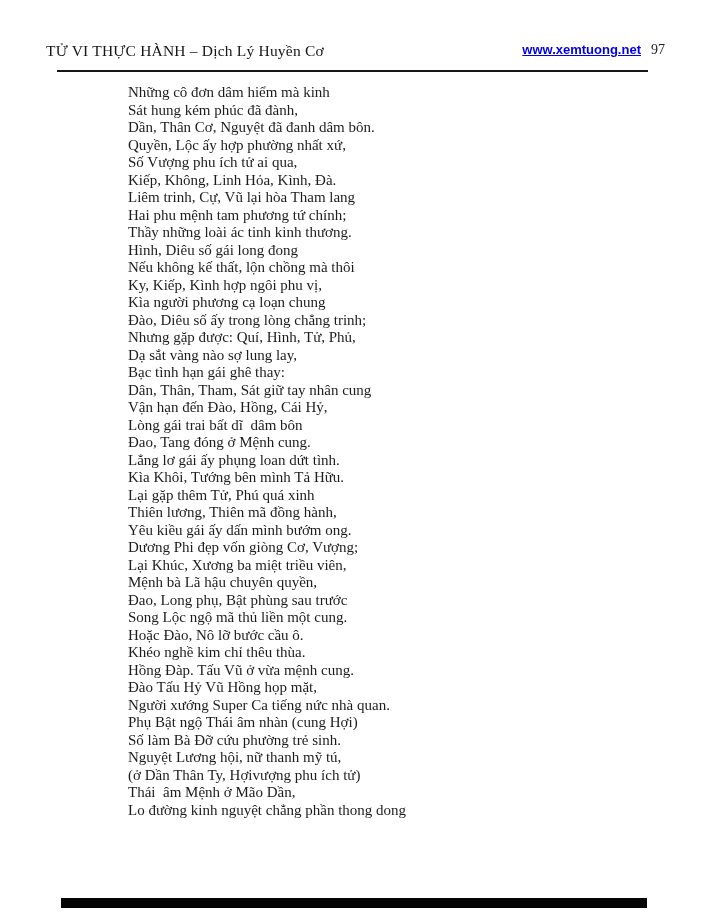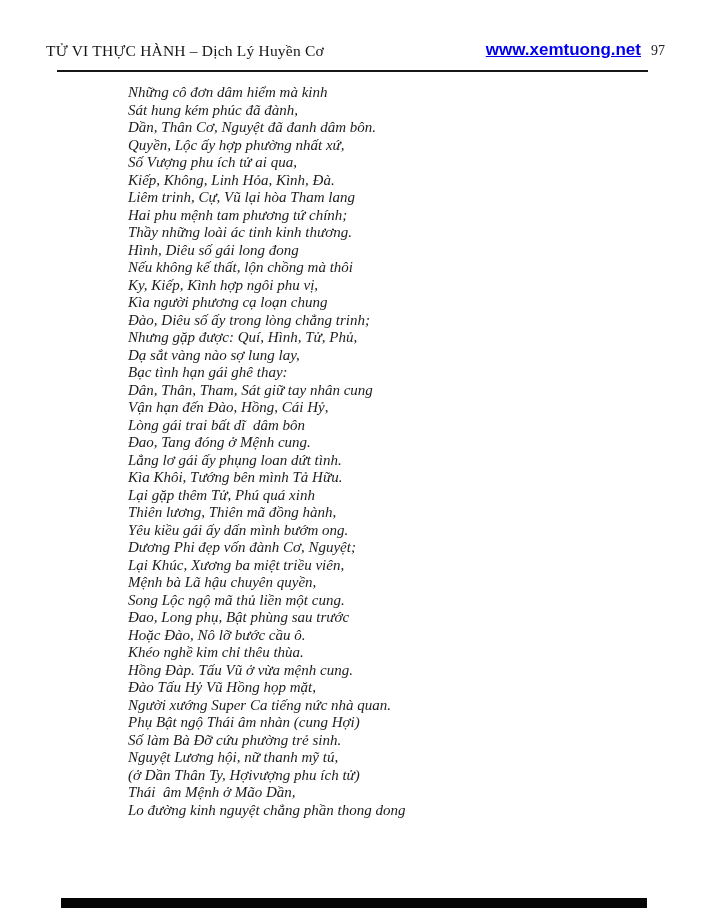--- a/index.html
+++ b/index.html
@@ -34,21 +34,21 @@
   }
   .header-right {
     position: absolute;
     right: 0;
     top: 0;
     white-space: nowrap;
   }
   .site-link {
     font-family: "Liberation Sans", sans-serif;
     font-weight: bold;
-    font-size: 17px;
+    font-size: 13px;
     text-decoration: underline;
     cursor: pointer;
   }
   .page-number {
     font-size: 14px;
     color: #222222;
     margin-left: 10px;
   }
   .header-divider {
     position: absolute;
@@ -58,21 +58,20 @@
     height: 2px;
     background: #161616;
   }
   .poem {
     position: absolute;
     top: 84px;
     left: 128px;
     right: 30px;
   }
   .poem-line {
-    font-style: italic;
     font-size: 15px;
     line-height: 17.5px;
     white-space: pre;
     color: #1c1c1c;
   }
   .bottom-scan-bar {
     position: absolute;
     top: 898px;
     left: 61px;
     width: 586px;
@@ -114,25 +113,25 @@
       <div class="poem-line">Bạc tình hạn gái ghê thay:</div>
       <div class="poem-line">Dân, Thân, Tham, Sát giữ tay nhân cung</div>
       <div class="poem-line">Vận hạn đến Đào, Hồng, Cái Hỷ,</div>
       <div class="poem-line">Lòng gái trai bất dĩ  dâm bôn</div>
       <div class="poem-line">Đao, Tang đóng ở Mệnh cung.</div>
       <div class="poem-line">Lẳng lơ gái ấy phụng loan dứt tình.</div>
       <div class="poem-line">Kìa Khôi, Tướng bên mình Tả Hữu.</div>
       <div class="poem-line">Lại gặp thêm Tử, Phú quá xinh</div>
       <div class="poem-line">Thiên lương, Thiên mã đồng hành,</div>
       <div class="poem-line">Yêu kiều gái ấy dấn mình bướm ong.</div>
-      <div class="poem-line">Dương Phi đẹp vốn đành Cơ, Nguyệt;</div>
+      <div class="poem-line">Dương Phi đẹp vốn giòng Cơ, Vượng;</div>
       <div class="poem-line">Lại Khúc, Xương ba miệt triều viên,</div>
       <div class="poem-line">Mệnh bà Lã hậu chuyên quyền,</div>
+      <div class="poem-line">Đao, Long phụ, Bật phùng sau trước</div>
       <div class="poem-line">Song Lộc ngộ mã thủ liền một cung.</div>
-      <div class="poem-line">Đao, Long phụ, Bật phùng sau trước</div>
       <div class="poem-line">Hoặc Đào, Nô lỡ bước cầu ô.</div>
       <div class="poem-line">Khéo nghề kim chỉ thêu thùa.</div>
       <div class="poem-line">Hồng Đàp. Tấu Vũ ở vừa mệnh cung.</div>
       <div class="poem-line">Đào Tấu Hỷ Vũ Hồng họp mặt,</div>
       <div class="poem-line">Người xướng Super Ca tiếng nức nhà quan.</div>
       <div class="poem-line">Phụ Bật ngộ Thái âm nhàn (cung Hợi)</div>
       <div class="poem-line">Số làm Bà Đỡ cứu phường trẻ sinh.</div>
       <div class="poem-line">Nguyệt Lương hội, nữ thanh mỹ tú,</div>
       <div class="poem-line">(ở Dần Thân Ty, Hợivượng phu ích tử)</div>
       <div class="poem-line">Thái  âm Mệnh ở Mão Dần,</div>

